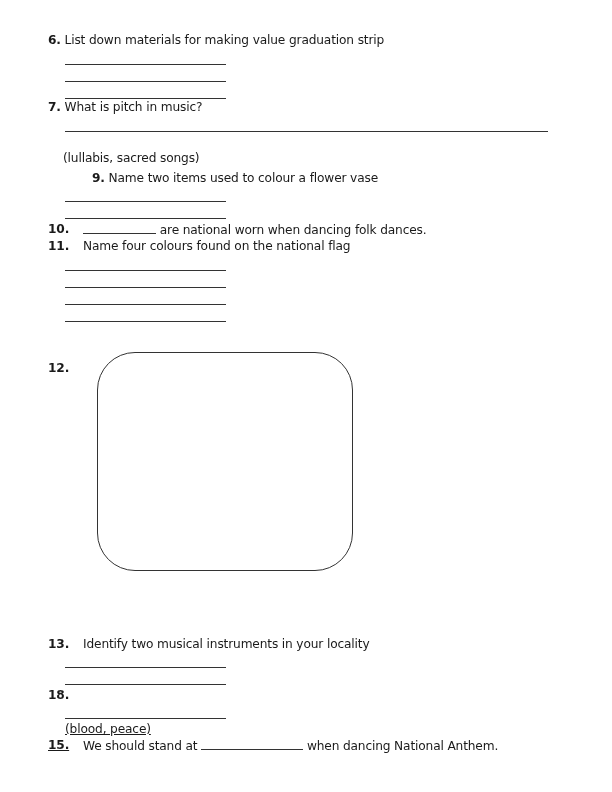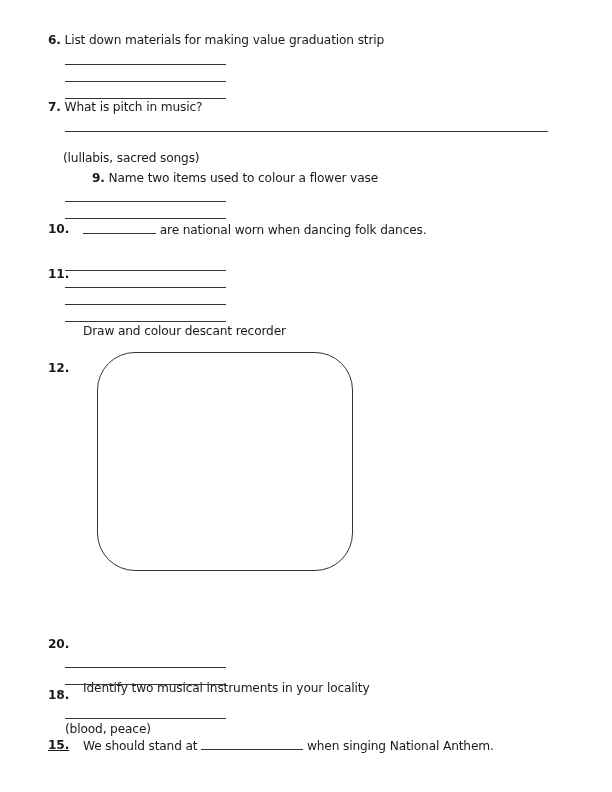--- a/index.html
+++ b/index.html
@@ -71,49 +71,49 @@
   <div class="line" style="left:53px; top:218px; width:161px;"></div>
 
   <div class="t" style="left:36px; top:222px;">
     <span class="num">10.</span>
   </div>
   <div class="t" style="left:71px; top:222px;">
     <span class="inline-blank" style="width:73px;"></span>
     <span>are national worn when dancing folk dances.</span>
   </div>
 
-  <div class="t" style="left:36px; top:239px;margin-top:28px;">
+  <div class="t" style="left:36px; top:239px;">
     <span class="num">11.</span>
   </div>
+  <div class="t" style="left:71px; top:239px;">Name four colours found on the national flag</div>
   <div class="line" style="left:53px; top:270px; width:161px;"></div>
   <div class="line" style="left:53px; top:287px; width:161px;"></div>
   <div class="line" style="left:53px; top:304px; width:161px;"></div>
   <div class="line" style="left:53px; top:321px; width:161px;"></div>
 
   <div class="t" style="left:36px; top:324px;margin-top:37px;">
     <span class="num">12.</span>
   </div>
-  <div class="t" style="left:71px; top:324px;">Draw and colour descant recorder</div>
   <div class="draw-box"></div>
 
   <div class="t" style="left:36px; top:637px;">
-    <span class="num">20.</span>
+    <span class="num">13.</span>
   </div>
-  <div class="t" style="left:71px; top:637px;margin-top:44px;">Identify two musical instruments in your locality</div>
+  <div class="t" style="left:71px; top:637px;">Identify two musical instruments in your locality</div>
   <div class="line" style="left:53px; top:667px; width:161px;"></div>
   <div class="line" style="left:53px; top:684px; width:161px;"></div>
 
   <div class="t" style="left:36px; top:688px;">
     <span class="num">18.</span>
   </div>
   <div class="line" style="left:53px; top:718px; width:161px;"></div>
-  <div class="t" style="left:53px; top:722px;">(blood, peace)</div>
+  <div class="t" style="left:53px; top:722px;text-decoration:underline;">(blood, peace)</div>
 
   <div class="t" style="left:36px; top:738px;text-decoration:underline;">
     <span class="num">15.</span>
   </div>
   <div class="t" style="left:71px; top:738px;">
     <span>We should stand at</span>
     <span class="inline-blank" style="width:102px;"></span>
-    <span>when singing National Anthem.</span>
+    <span>when dancing National Anthem.</span>
   </div>
 
 </div>
 
 </body></html>

